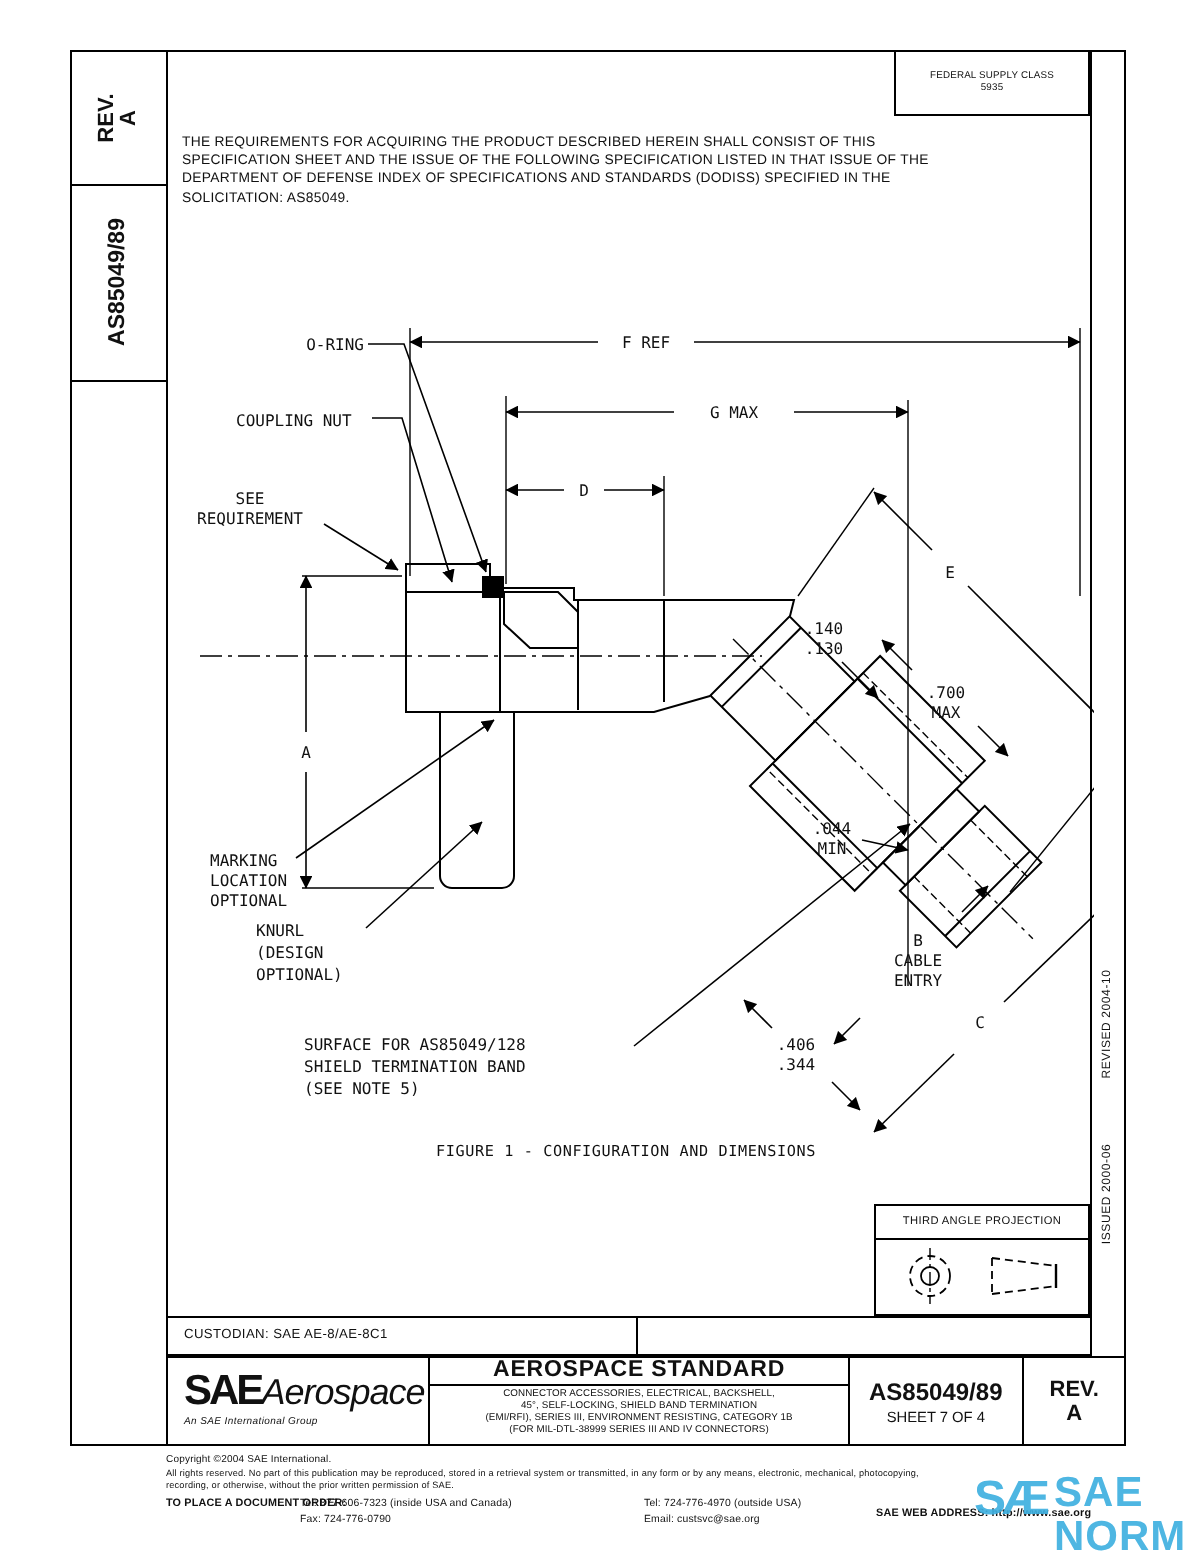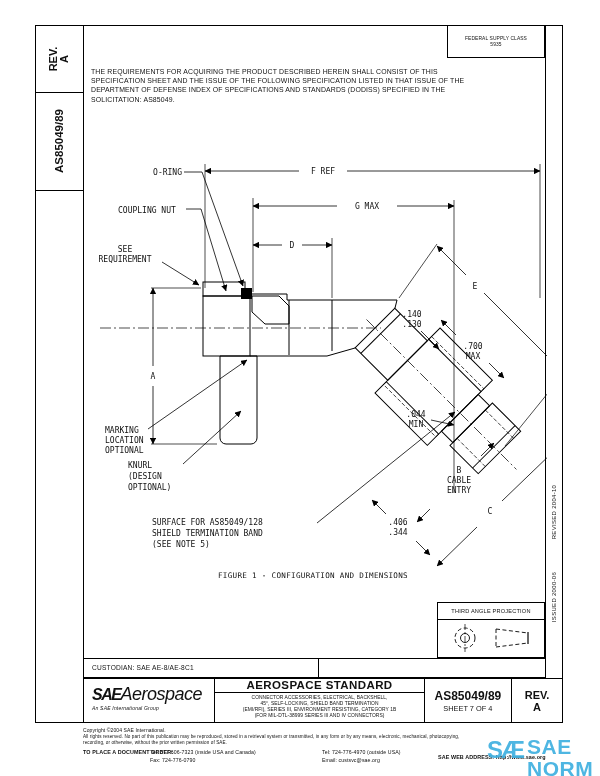--- a/index.html
+++ b/index.html
@@ -208,21 +208,21 @@
   </div>
 
   <div class="abs" style="left:83px;top:658px;width:462px;height:20px;box-sizing:border-box;border-top:1.3px solid #000;border-bottom:1.3px solid #000;">
     <div style="font-size:6.6px;line-height:18px;padding-left:9px;letter-spacing:.2px;">CUSTODIAN: SAE AE-8/AE-8C1</div>
     <div class="vline" style="left:235px;top:0;height:18px;"></div>
   </div>
 
   <div id="titleblock" class="abs" style="left:83px;top:678px;width:480px;height:45px;box-sizing:border-box;border:1.6px solid #000;">
     <div class="cell" style="width:132px;padding:5px 0 0 8px;">
       <div style="white-space:nowrap;">
-        <span style="font-weight:bold;font-style:italic;font-size:16px;letter-spacing:-1.5px;">SAE</span><span style="font-style:italic;font-size:18px;letter-spacing:-.5px;">Aerospace</span>
+        <span style="font-weight:bold;font-size:21px;letter-spacing:-1.5px;">SAE</span><span style="font-style:italic;font-size:18px;letter-spacing:-.5px;">Aerospace</span>
       </div>
       <div style="font-size:5px;font-style:italic;margin-top:0px;letter-spacing:.2px;">An SAE International Group</div>
     </div>
     <div class="cell" style="width:210px;">
       <div class="tb-title" style="border-bottom:1.4px solid #000;margin:0 0 2px 0;padding-bottom:1px;">AEROSPACE STANDARD</div>
       <div class="tb-sub">CONNECTOR ACCESSORIES, ELECTRICAL, BACKSHELL,</div>
       <div class="tb-sub">45°, SELF-LOCKING, SHIELD BAND TERMINATION</div>
       <div class="tb-sub">(EMI/RFI), SERIES III, ENVIRONMENT RESISTING, CATEGORY 1B</div>
       <div class="tb-sub">(FOR MIL-DTL-38999 SERIES III AND IV CONNECTORS)</div>
     </div>

